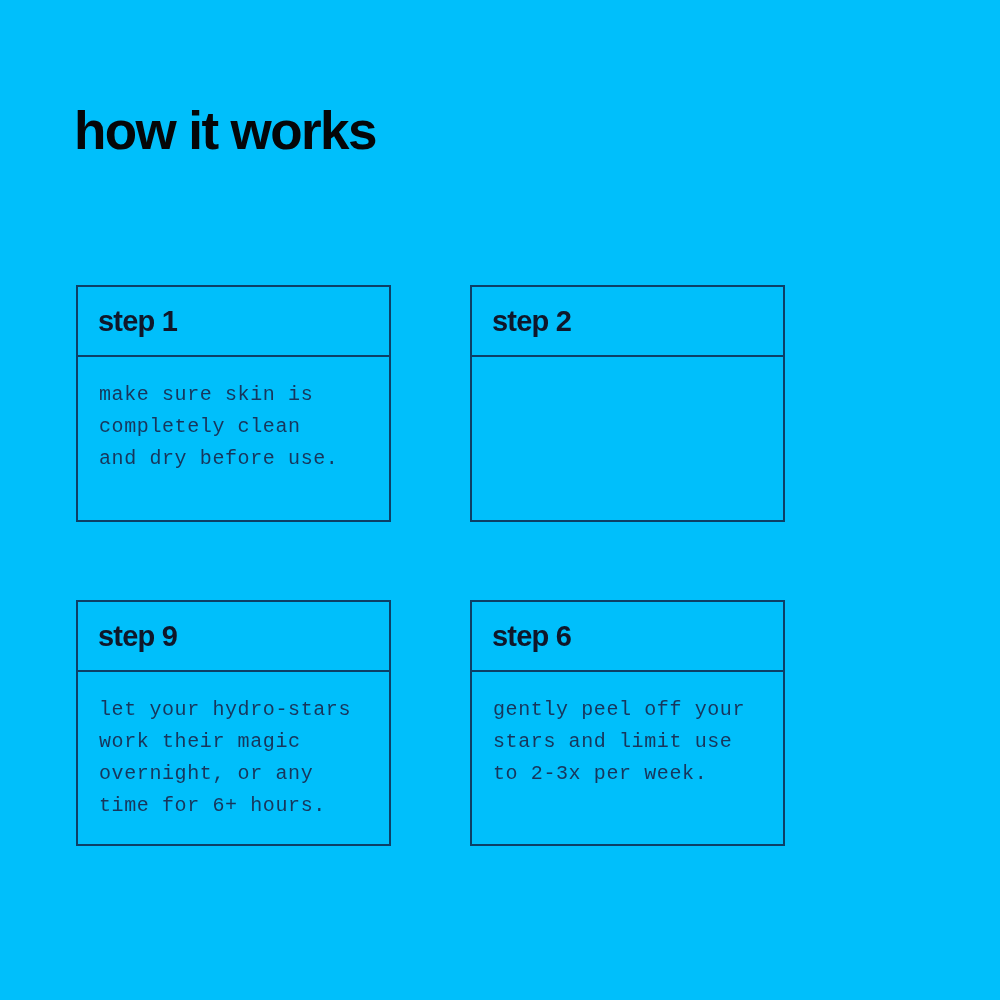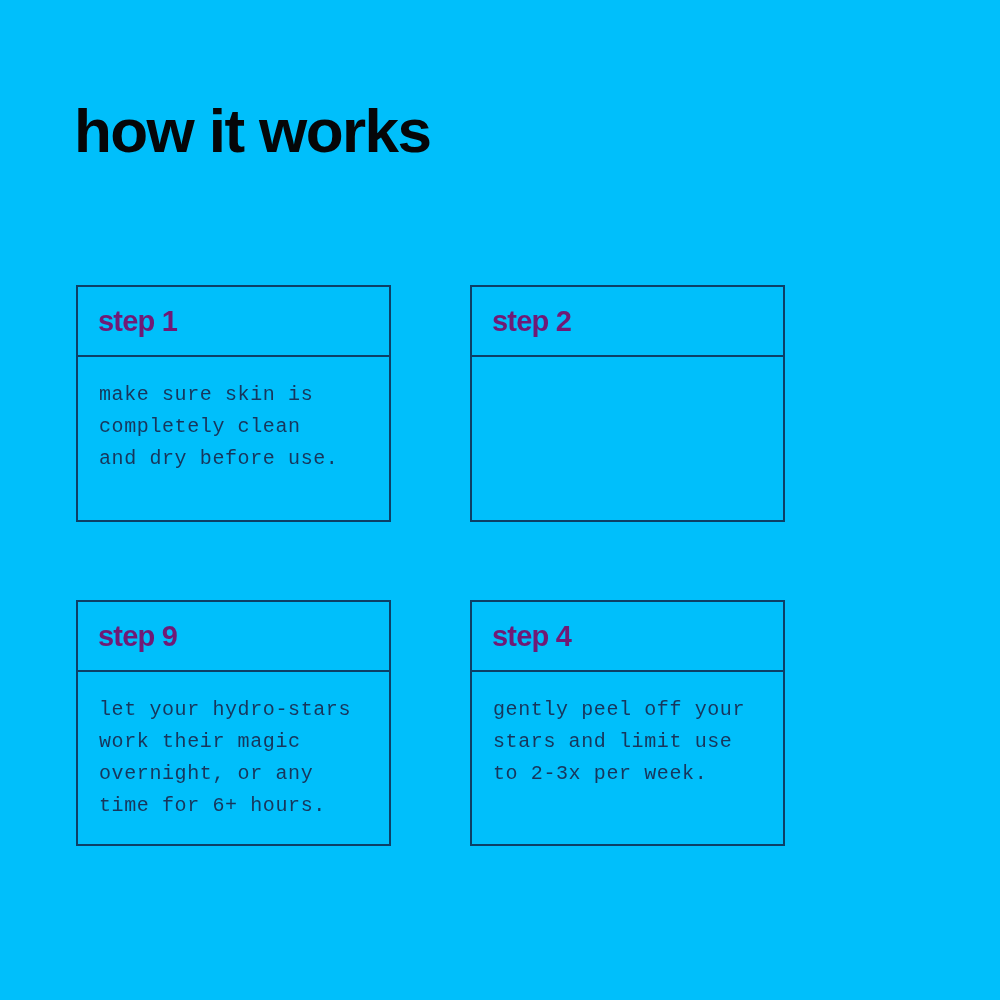--- a/index.html
+++ b/index.html
@@ -20,21 +20,21 @@
     width: 1000px;
     height: 1000px;
     background: #00bffb;
   }
 
   .page-title {
     position: absolute;
     left: 74px;
     top: 100px;
     font-family: "Liberation Sans", sans-serif;
-    font-size: 62px;
+    font-size: 53px;
     font-weight: bold;
     letter-spacing: -1.6px;
     color: #050608;
     line-height: 62px;
     white-space: nowrap;
   }
 
   .cards {
     position: absolute;
     left: 76px;
@@ -71,21 +71,21 @@
     display: flex;
     align-items: center;
     padding-left: 20px;
   }
 
   .card-header-label {
     font-family: "Liberation Sans", sans-serif;
     font-size: 29px;
     font-weight: bold;
     letter-spacing: -0.8px;
-    color: #701a75;
+    color: #0f172a;
     line-height: 32px;
     white-space: nowrap;
   }
 
   .card-body {
     box-sizing: border-box;
     padding: 22px 14px 6px 21px;
   }
 
   .row-1 .card-body { height: 163px; }
@@ -140,21 +140,21 @@
         <div class="card-body">
           <p class="card-body-text">let your hydro-stars
 work their magic
 overnight, or any
 time for 6+ hours.</p>
         </div>
       </div>
 
       <div class="card">
         <div class="card-header">
-          <span class="card-header-label">step 4</span>
+          <span class="card-header-label">step 6</span>
         </div>
         <div class="card-body">
           <p class="card-body-text">gently peel off your
 stars and limit use
 to 2-3x per week.</p>
         </div>
       </div>
 
     </div>
 

